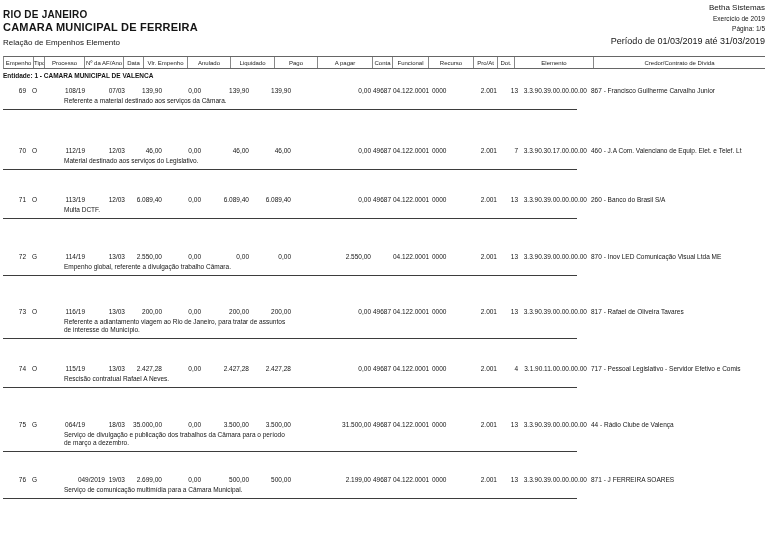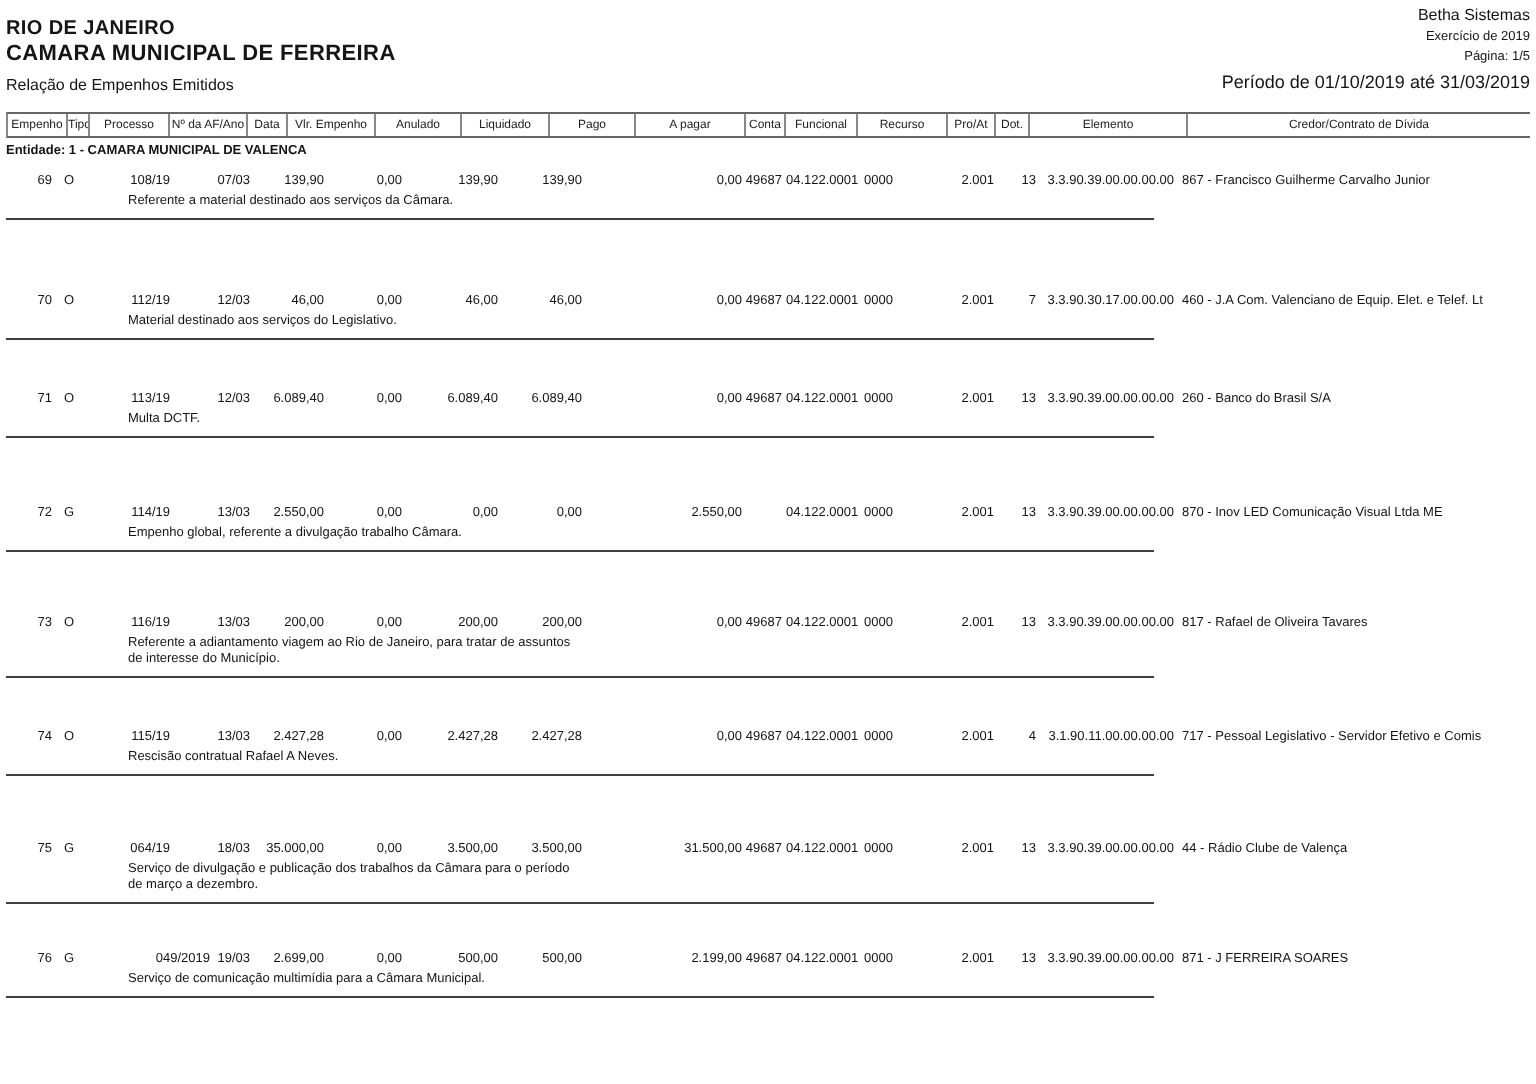--- a/index.html
+++ b/index.html
@@ -59,25 +59,25 @@
   .c-ele{width:69px;text-align:right}
   .c-cred{flex:1 1 auto;padding-left:4px;overflow:hidden}
   .desc{margin:2px 0 0 64px;font-size:6.5px;line-height:8px;max-width:480px}
   .sep{border-top:1px solid #3d3d3d;width:574px;margin-left:3px;margin-top:4px;height:0}
 </style>
 </head>
 <body>
 
 <div class="abs h-state">RIO DE JANEIRO</div>
 <div class="abs h-entity">CAMARA MUNICIPAL DE FERREIRA</div>
-<div class="abs h-report">Relação de Empenhos Emitidos</div>
+<div class="abs h-report">Relação de Empenhos Elemento</div>
 <div class="abs h-right h-vendor">Betha Sistemas</div>
 <div class="abs h-right h-exercise">Exercício de 2019</div>
 <div class="abs h-right h-page">Página: 1/5</div>
-<div class="abs h-right h-period">Período de 01/10/2019 até 31/03/2019</div>
+<div class="abs h-right h-period">Período de 01/03/2019 até 31/03/2019</div>
 
 <div class="abs cols">
   <span class="hc h0">Empenho</span>
   <span class="hc h1">Tipo</span>
   <span class="hc h2">Processo</span>
   <span class="hc h3">Nº da AF/Ano</span>
   <span class="hc h4">Data</span>
   <span class="hc h5">Vlr. Empenho</span>
   <span class="hc h6">Anulado</span>
   <span class="hc h7">Liquidado</span>

